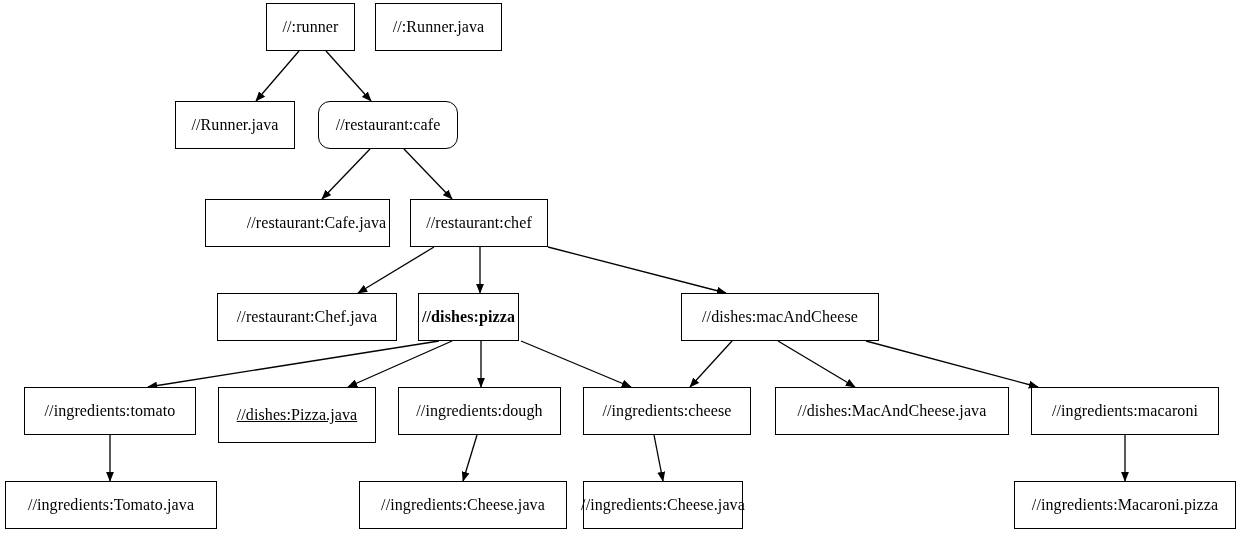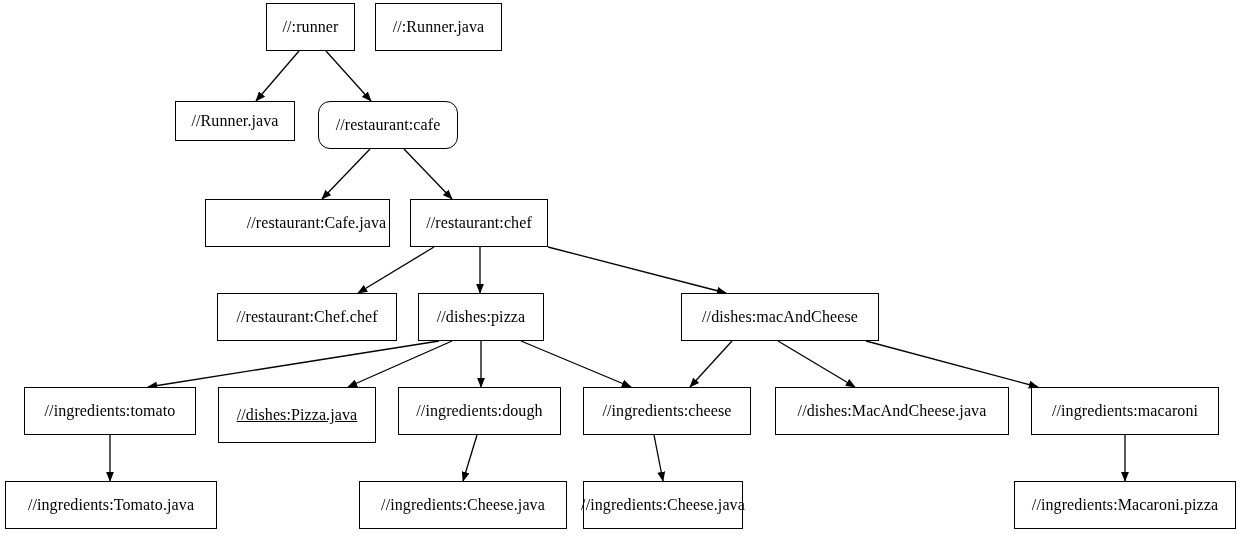--- a/index.html
+++ b/index.html
@@ -73,36 +73,36 @@
         <line x1="1125" y1="435" x2="1125" y2="481" stroke="#000000" stroke-width="1.3" marker-end="url(#arrowhead)"></line>
       </g>
   </svg>
   <div id="nodes-group">
       <div class="node" style="left: 266px; top: 3px; width: 89px; height: 48px;">
         <span class="node-label">//:runner</span>
       </div>
       <div class="node" style="left: 375px; top: 3px; width: 127px; height: 48px;">
         <span class="node-label">//:Runner.java</span>
       </div>
-      <div class="node" style="left: 175px; top: 101px; width: 120px; height: 40px;">
+      <div class="node" style="left: 175px; top: 101px; width: 120px; height: 48px;">
         <span class="node-label">//Runner.java</span>
       </div>
       <div class="node" style="left: 318px; top: 101px; width: 140px; height: 48px; border-radius: 12px;">
         <span class="node-label">//restaurant:cafe</span>
       </div>
       <div class="node" style="left: 205px; top: 199px; width: 185px; height: 48px; padding-left: 38px;">
         <span class="node-label">//restaurant:Cafe.java</span>
       </div>
       <div class="node" style="left: 410px; top: 199px; width: 138px; height: 48px;">
         <span class="node-label">//restaurant:chef</span>
       </div>
       <div class="node" style="left: 217px; top: 293px; width: 180px; height: 48px;">
-        <span class="node-label">//restaurant:Chef.chef</span>
+        <span class="node-label">//restaurant:Chef.java</span>
       </div>
-      <div class="node" style="left: 418px; top: 293px; width: 126px; height: 48px;">
+      <div class="node" style="left: 418px; top: 293px; width: 101px; height: 48px; font-weight: bold;">
         <span class="node-label">//dishes:pizza</span>
       </div>
       <div class="node" style="left: 681px; top: 293px; width: 198px; height: 48px;">
         <span class="node-label">//dishes:macAndCheese</span>
       </div>
       <div class="node" style="left: 24px; top: 387px; width: 172px; height: 48px;">
         <span class="node-label">//ingredients:tomato</span>
       </div>
       <div class="node" style="left: 218px; top: 387px; width: 158px; height: 56px; text-decoration: underline;">
         <span class="node-label">//dishes:Pizza.java</span>

